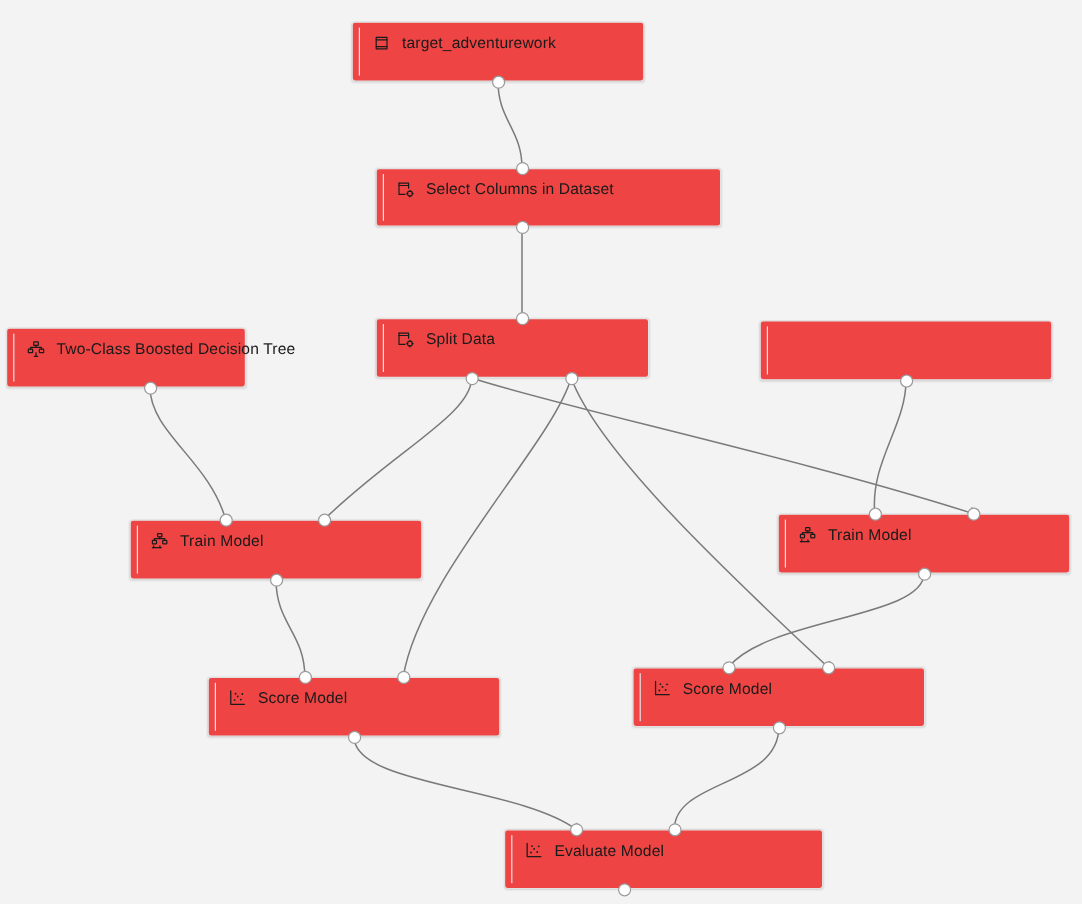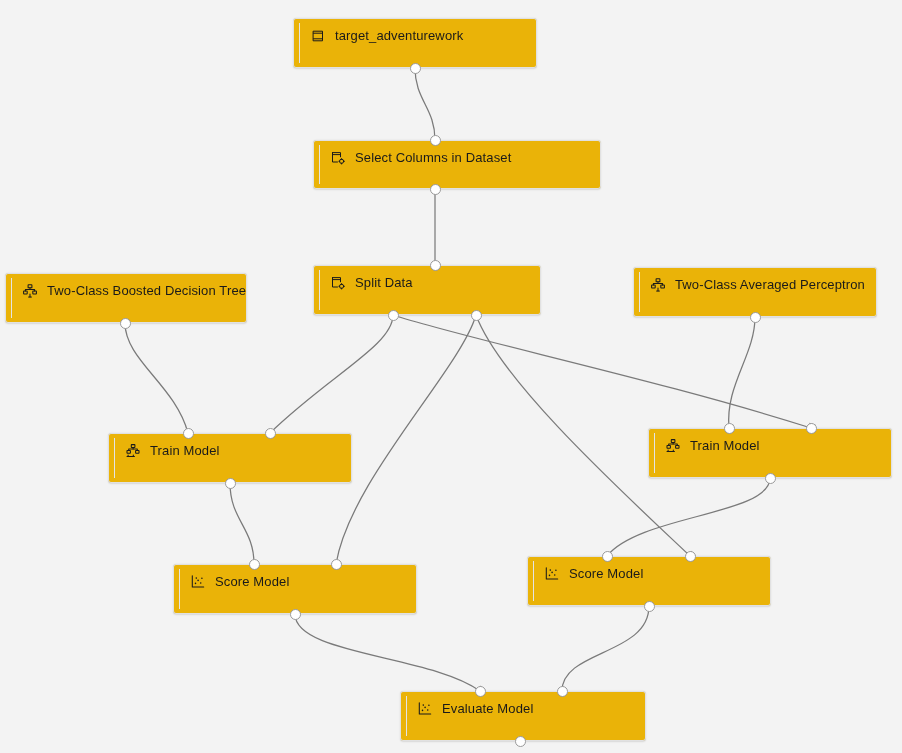--- a/index.html
+++ b/index.html
@@ -35,21 +35,21 @@
   #port-layer {
     position: absolute;
     left: 0; top: 0;
     width: 902px;
     height: 753px;
     z-index: 3;
   }
   .node {
     position: absolute;
     z-index: 2;
-    background: #eab308;
+    background: #ef4444;
     border: 1px solid #e1e1e1;
     border-radius: 3px;
     box-sizing: border-box;
     box-shadow: 0 0.6px 1.8px rgba(0,0,0,0.10), 0 0.15px 0.5px rgba(0,0,0,0.07);
     display: block;
     text-decoration: underline;
   }
   .node .accent {
     position: absolute;
     left: 5px;
@@ -160,53 +160,39 @@
     <path d="M2.5 2.6 h8 v4.2"></path>
     <path d="M2.5 2.6 v9.4 h5"></path>
     <path d="M2.5 4.6 h8"></path>
     <circle cx="11.6" cy="11.3" r="2.1"></circle>
     <path d="M11.6 8.6 v0.9 M11.6 13.1 v0.9 M8.9 11.3 h0.9 M13.4 11.3 h0.9"></path>
   </svg>
 </span>
           <span class="node-label">Split Data</span>
         </div>
       </div>
-      <div class="node" style="left: 5px; top: 273px; width: 242px; height: 50px;">
+      <div class="node" style="left: 5px; top: 273px; width: 200px; height: 50px;">
         <div class="accent"></div>
         <div class="node-row">
           <span class="node-icon">
   <svg viewBox="0 0 16 16" width="16" height="16" fill="none" stroke="currentColor" stroke-width="1.05" stroke-linecap="round" stroke-linejoin="round">
     <rect x="6.1" y="1.8" width="3.8" height="3.0" rx="0.4"></rect>
     <rect x="1.6" y="8.0" width="3.6" height="2.9" rx="0.4"></rect>
     <rect x="10.8" y="8.0" width="3.6" height="2.9" rx="0.4"></rect>
     <path d="M8 4.8 v1.6"></path>
     <path d="M3.4 8.0 v-1.6 h9.2 v1.6"></path>
     <path d="M8 11.0 v2.9"></path>
     <path d="M6.6 13.9 h2.8"></path>
   </svg>
 </span>
           <span class="node-label">Two-Class Boosted Decision Tree</span>
         </div>
       </div>
       <div class="node" style="left: 633px; top: 267px; width: 244px; height: 50px;">
         <div class="accent"></div>
-        <div class="node-row">
-          <span class="node-icon">
-  <svg viewBox="0 0 16 16" width="16" height="16" fill="none" stroke="currentColor" stroke-width="1.05" stroke-linecap="round" stroke-linejoin="round">
-    <rect x="6.1" y="1.8" width="3.8" height="3.0" rx="0.4"></rect>
-    <rect x="1.6" y="8.0" width="3.6" height="2.9" rx="0.4"></rect>
-    <rect x="10.8" y="8.0" width="3.6" height="2.9" rx="0.4"></rect>
-    <path d="M8 4.8 v1.6"></path>
-    <path d="M3.4 8.0 v-1.6 h9.2 v1.6"></path>
-    <path d="M8 11.0 v2.9"></path>
-    <path d="M6.6 13.9 h2.8"></path>
-  </svg>
-</span>
-          <span class="node-label">Two-Class Averaged Perceptron</span>
-        </div>
       </div>
       <div class="node" style="left: 108px; top: 433px; width: 244px; height: 50px;">
         <div class="accent"></div>
         <div class="node-row">
           <span class="node-icon">
   <svg viewBox="0 0 16 16" width="16" height="16" fill="none" stroke="currentColor" stroke-width="1.05" stroke-linecap="round" stroke-linejoin="round">
     <rect x="6.3" y="1.6" width="3.6" height="2.8" rx="0.4"></rect>
     <rect x="2.0" y="7.4" width="3.4" height="2.8" rx="0.4"></rect>
     <rect x="10.6" y="7.4" width="3.4" height="2.8" rx="0.4"></rect>
     <path d="M8.1 4.4 v1.5"></path>
@@ -260,21 +246,21 @@
     <circle cx="5.5" cy="9.4" r="0.78" fill="currentColor" stroke="none"></circle>
     <circle cx="8.1" cy="6.4" r="0.78" fill="currentColor" stroke="none"></circle>
     <circle cx="10.7" cy="9.0" r="0.78" fill="currentColor" stroke="none"></circle>
     <circle cx="11.9" cy="4.3" r="0.78" fill="currentColor" stroke="none"></circle>
     <circle cx="6.3" cy="4.1" r="0.78" fill="currentColor" stroke="none"></circle>
   </svg>
 </span>
           <span class="node-label">Score Model</span>
         </div>
       </div>
-      <div class="node" style="left: 400px; top: 691px; width: 246px; height: 50px;">
+      <div class="node" style="left: 420px; top: 691px; width: 266px; height: 50px;">
         <div class="accent"></div>
         <div class="node-row">
           <span class="node-icon">
   <svg viewBox="0 0 16 16" width="16" height="16" fill="none" stroke="currentColor" stroke-width="1.05" stroke-linecap="round" stroke-linejoin="round">
     <path d="M2.3 1.8 v11.1 h11.4"></path>
     <circle cx="5.5" cy="9.4" r="0.78" fill="currentColor" stroke="none"></circle>
     <circle cx="8.1" cy="6.4" r="0.78" fill="currentColor" stroke="none"></circle>
     <circle cx="10.7" cy="9.0" r="0.78" fill="currentColor" stroke="none"></circle>
     <circle cx="11.9" cy="4.3" r="0.78" fill="currentColor" stroke="none"></circle>
     <circle cx="6.3" cy="4.1" r="0.78" fill="currentColor" stroke="none"></circle>

